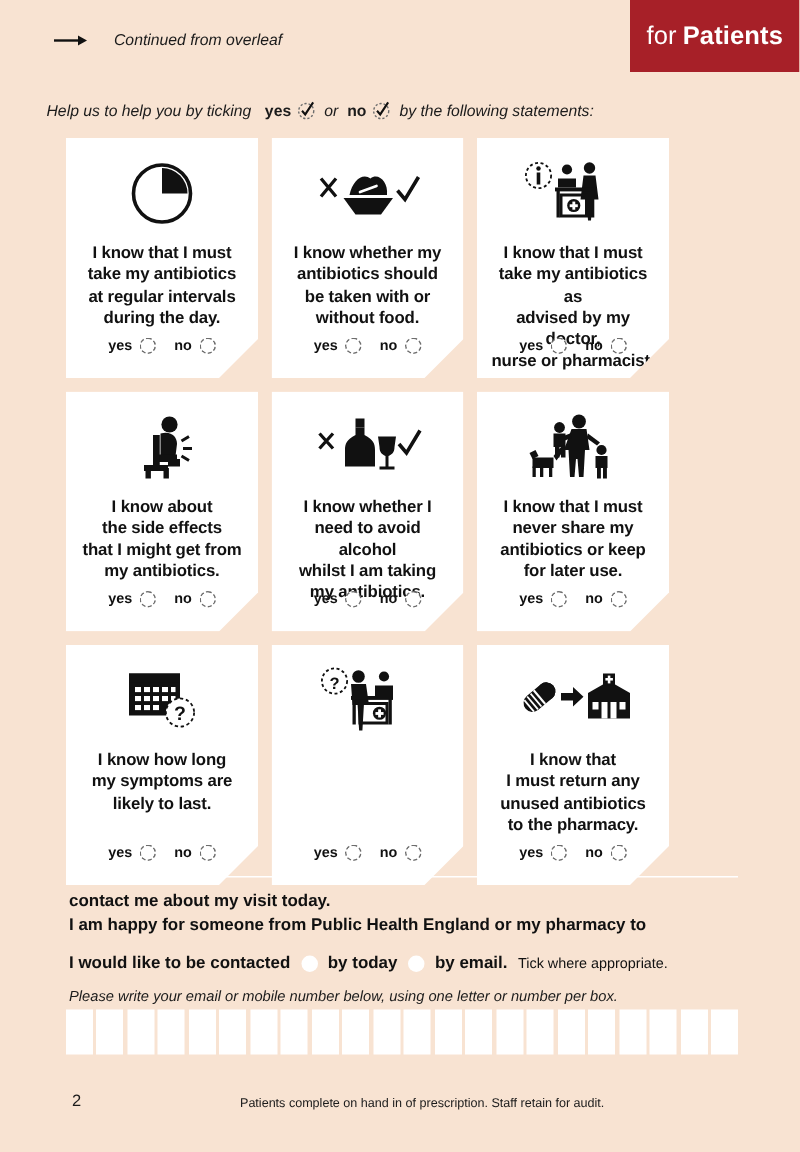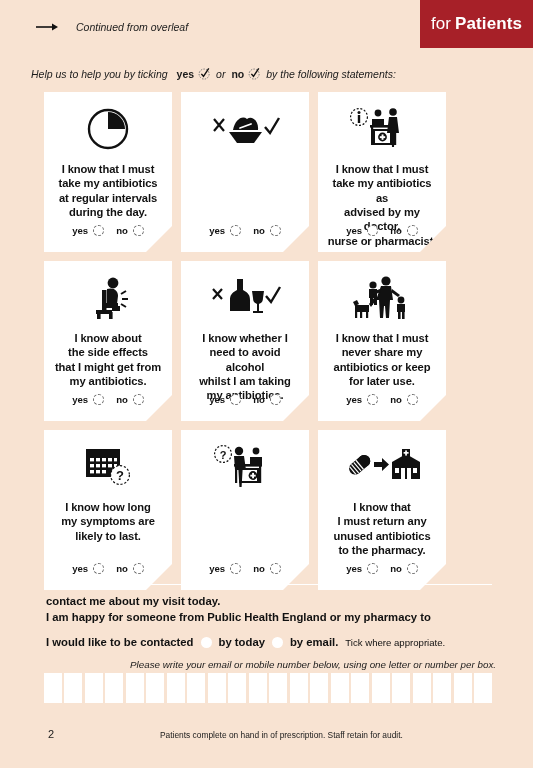--- a/index.html
+++ b/index.html
@@ -206,21 +206,20 @@
   .contact-row .tickwhere {
     font-weight: normal;
     font-size: 9.6px;
     margin-left: 7px;
   }
   .please-write {
     font-style: italic;
     font-size: 9.8px;
     color: #1b1b1b;
     margin-top: 11px;
-    text-align: right;
   }
 
   .boxes {
     position: absolute;
     left: 44px;
     top: 673px;
     width: 448px;
     display: flex;
     gap: 2.6px;
   }
@@ -316,20 +315,21 @@
     <div class="card">
       <div class="icon-wrap">
         <svg width="72" height="36" viewBox="0 0 72 36">
           <path d="M5 8 L15 20 M15 8 L5 20" stroke="#111" stroke-width="2.2" fill="none"></path>
           <path d="M56 16 L61 22 L70 7" stroke="#111" stroke-width="2.4" fill="none"></path>
           <path d="M24 19 C26 9 33 4 38 8 C43 4 50 10 49 19 Z" fill="#111"></path>
           <path d="M20 21 L53 21 L45 32 L28 32 Z" fill="#111"></path>
           <path d="M31 17 L42 13" stroke="#fff" stroke-width="1.8" fill="none" stroke-linecap="round"></path>
         </svg>
       </div>
+      <div class="statement">I know whether my<br>antibiotics should<br>be taken with or<br>without food.</div>
       <div class="answers">
         <div class="answer">
           <span class="answer-label">yes</span>
           <span class="dashed-circle"></span>
         </div>
         <div class="answer">
           <span class="answer-label">no</span>
           <span class="dashed-circle"></span>
         </div>
       </div>

